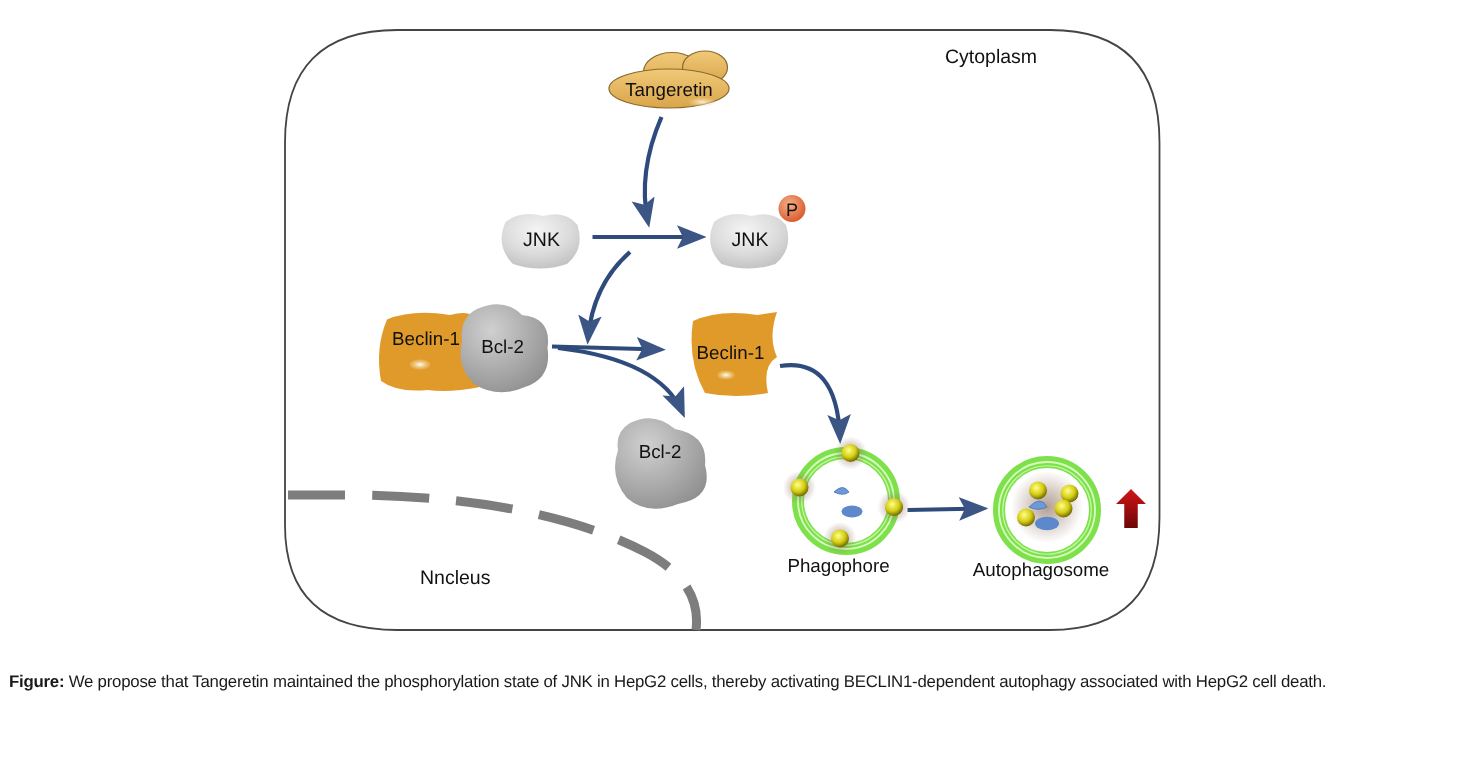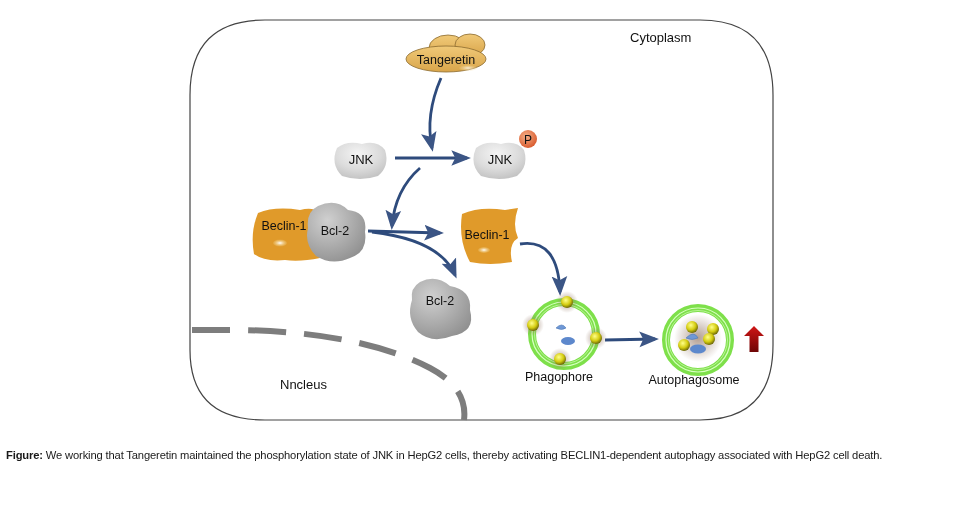--- a/index.html
+++ b/index.html
@@ -142,14 +142,14 @@
       <circle cx="709" cy="339" r="6" fill="url(#gBead)"></circle>
       <circle cx="684" cy="345" r="6" fill="url(#gBead)"></circle>
     </g>
     <text class="lbl" x="694" y="384" font-size="12.5" text-anchor="middle">Autophagosome</text>
   </g>
 
   <path d="M754,326 L764,336 L758.5,336 L758.5,352 L749.5,352 L749.5,336 L744,336 Z" fill="url(#gUp)"></path>
 </svg>
 
 <div id="caption">
-  <p><span class="bold">Figure:</span><span> We working that Tangeretin maintained the phosphorylation state of JNK in HepG2 cells, thereby activating BECLIN1-dependent autophagy associated with HepG2 cell death.</span></p>
+  <p><span class="bold">Figure:</span><span> We propose that Tangeretin maintained the phosphorylation state of JNK in HepG2 cells, thereby activating BECLIN1-dependent autophagy associated with HepG2 cell death.</span></p>
 </div>
 
 </body></html>

